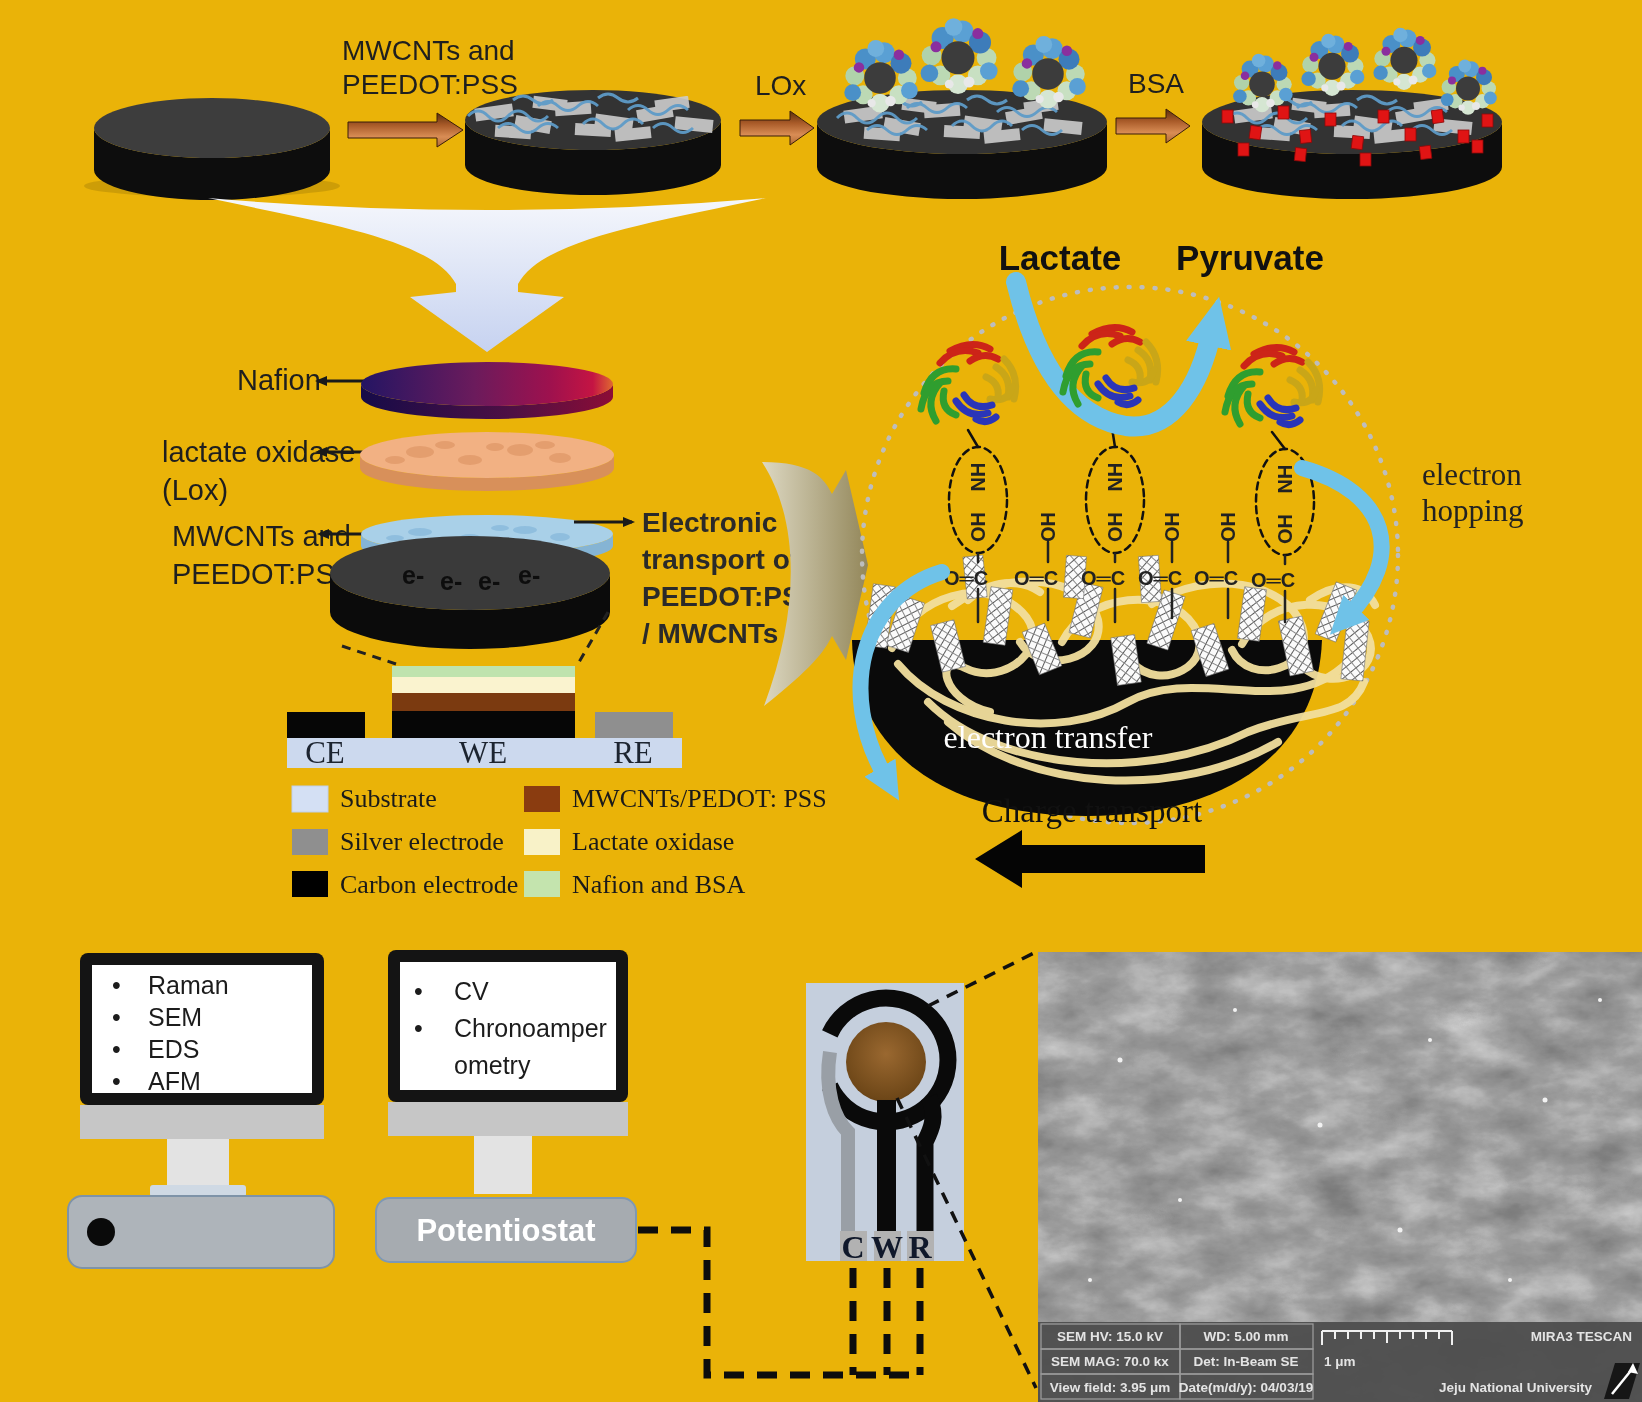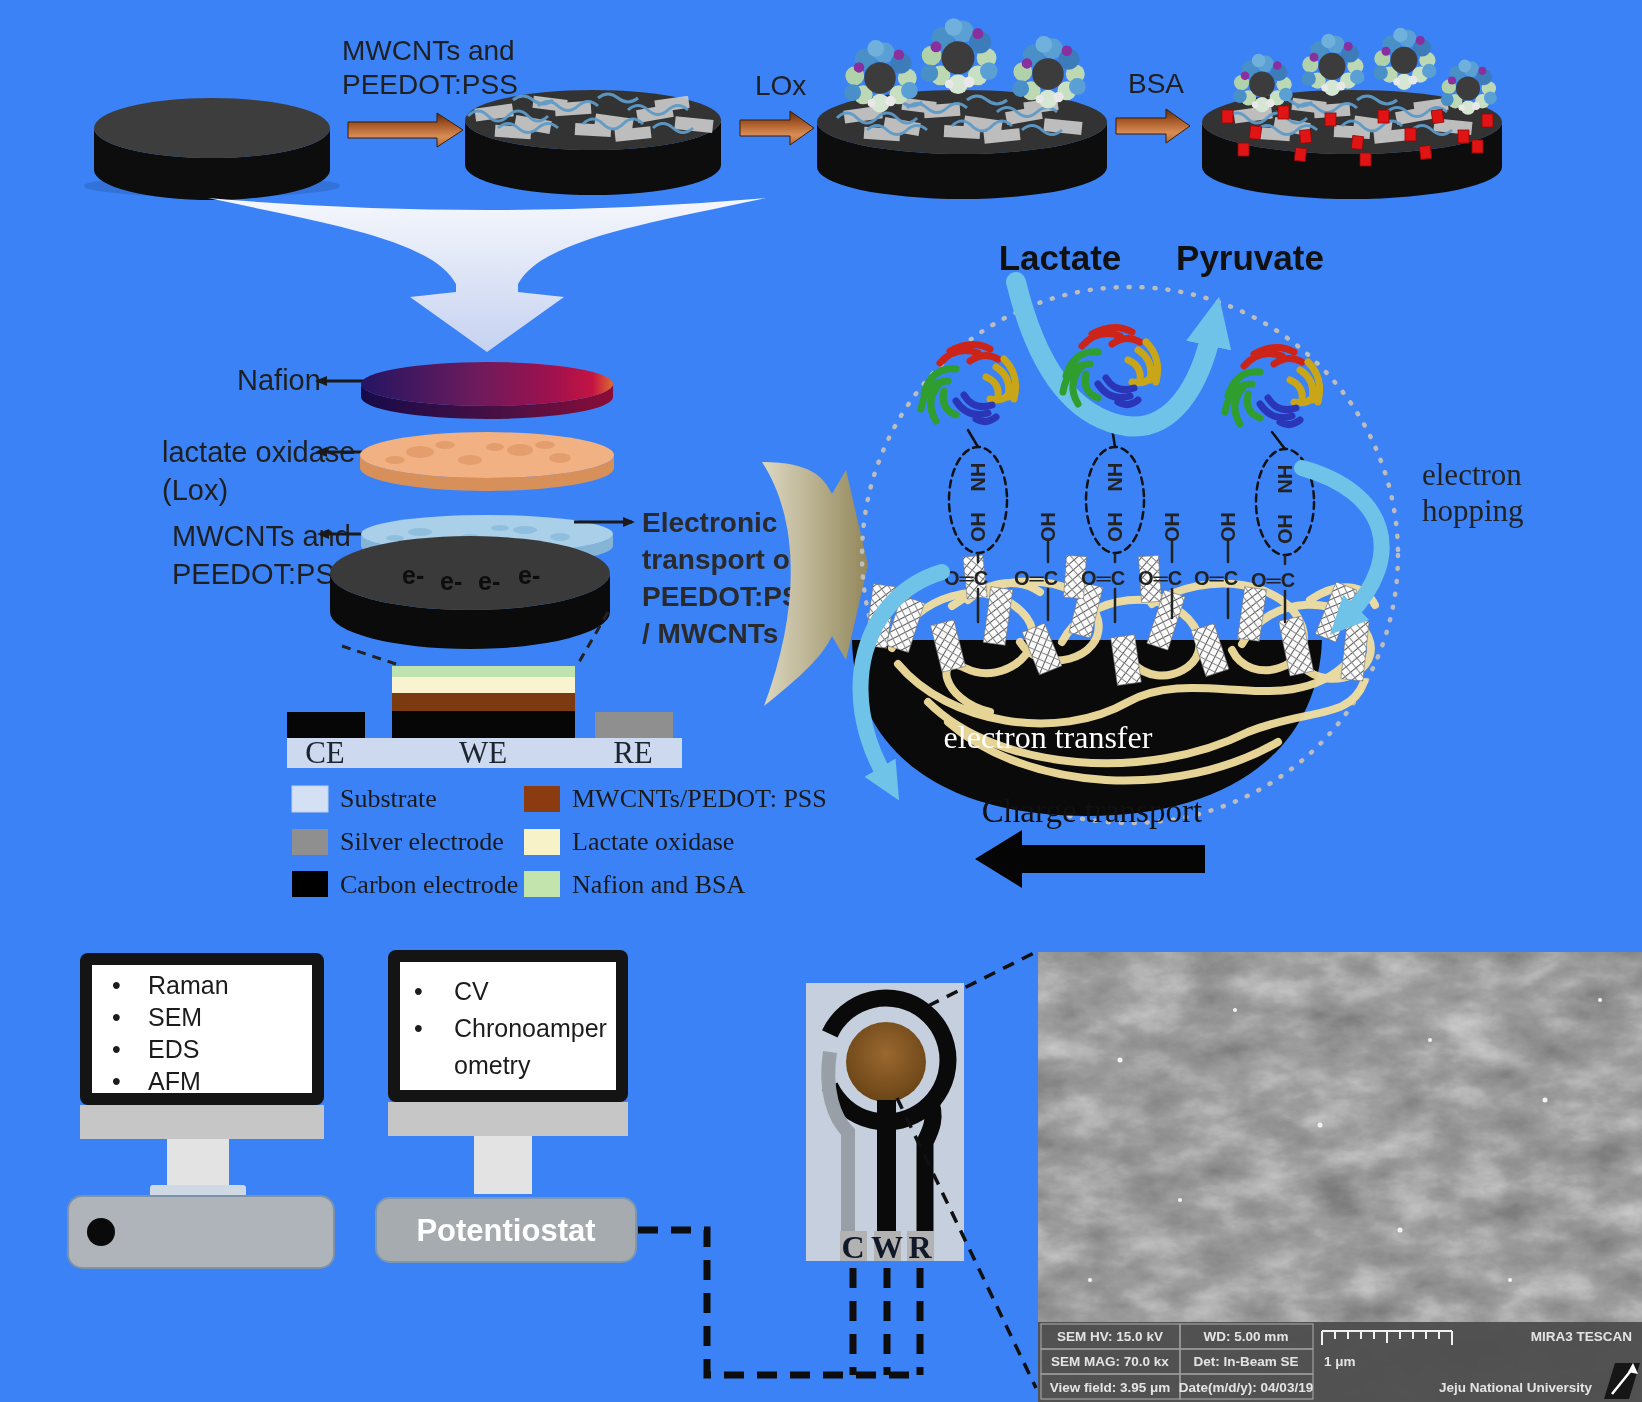--- a/index.html
+++ b/index.html
@@ -1,16 +1,16 @@
 <!DOCTYPE html>
 <html><head>
 <meta charset="utf-8">
 <style>
   html,body{margin:0;padding:0;background:#fff;}
-  .fig{position:relative;width:1642px;height:1402px;background:#3b82f6;overflow:hidden;
+  .fig{position:relative;width:1642px;height:1402px;background:#eab308;overflow:hidden;
        font-family:"Liberation Sans",sans-serif;}
   svg{position:absolute;left:0;top:0;}
   text{user-select:none;}
   .t-sans{font-family:"Liberation Sans",sans-serif;}
   .t-serif{font-family:"Liberation Serif",serif;}
 </style>
 </head>
 <body>
 
 <div class="fig">

